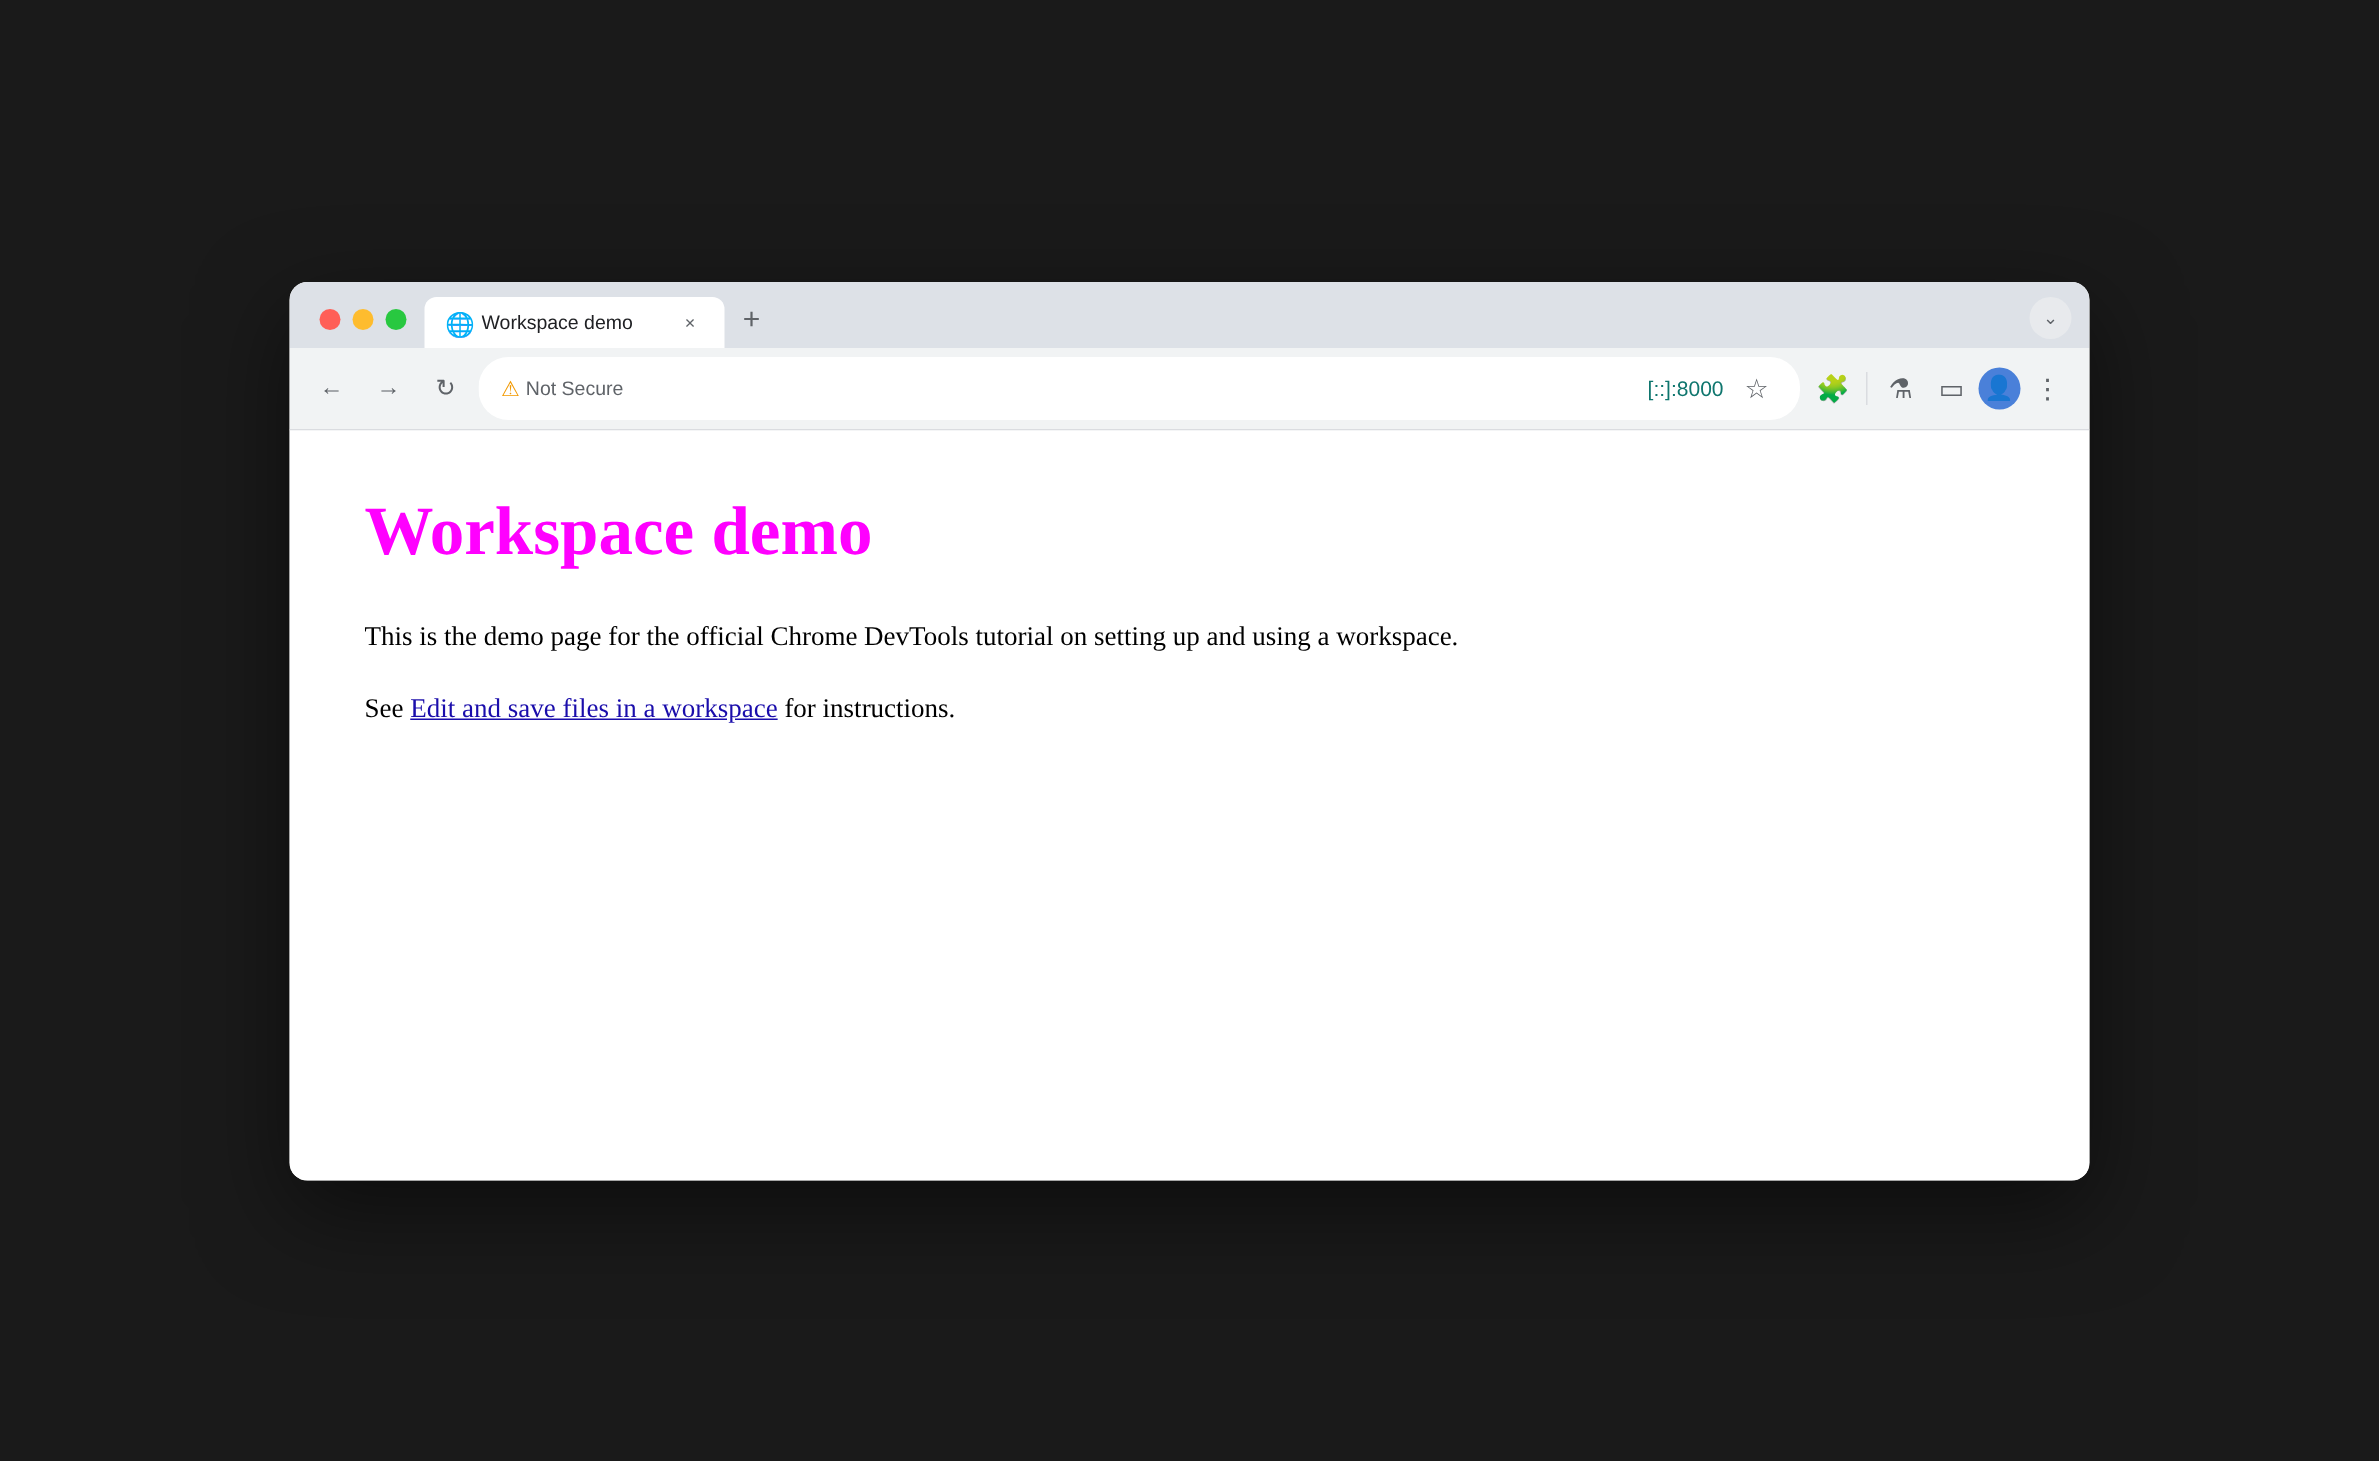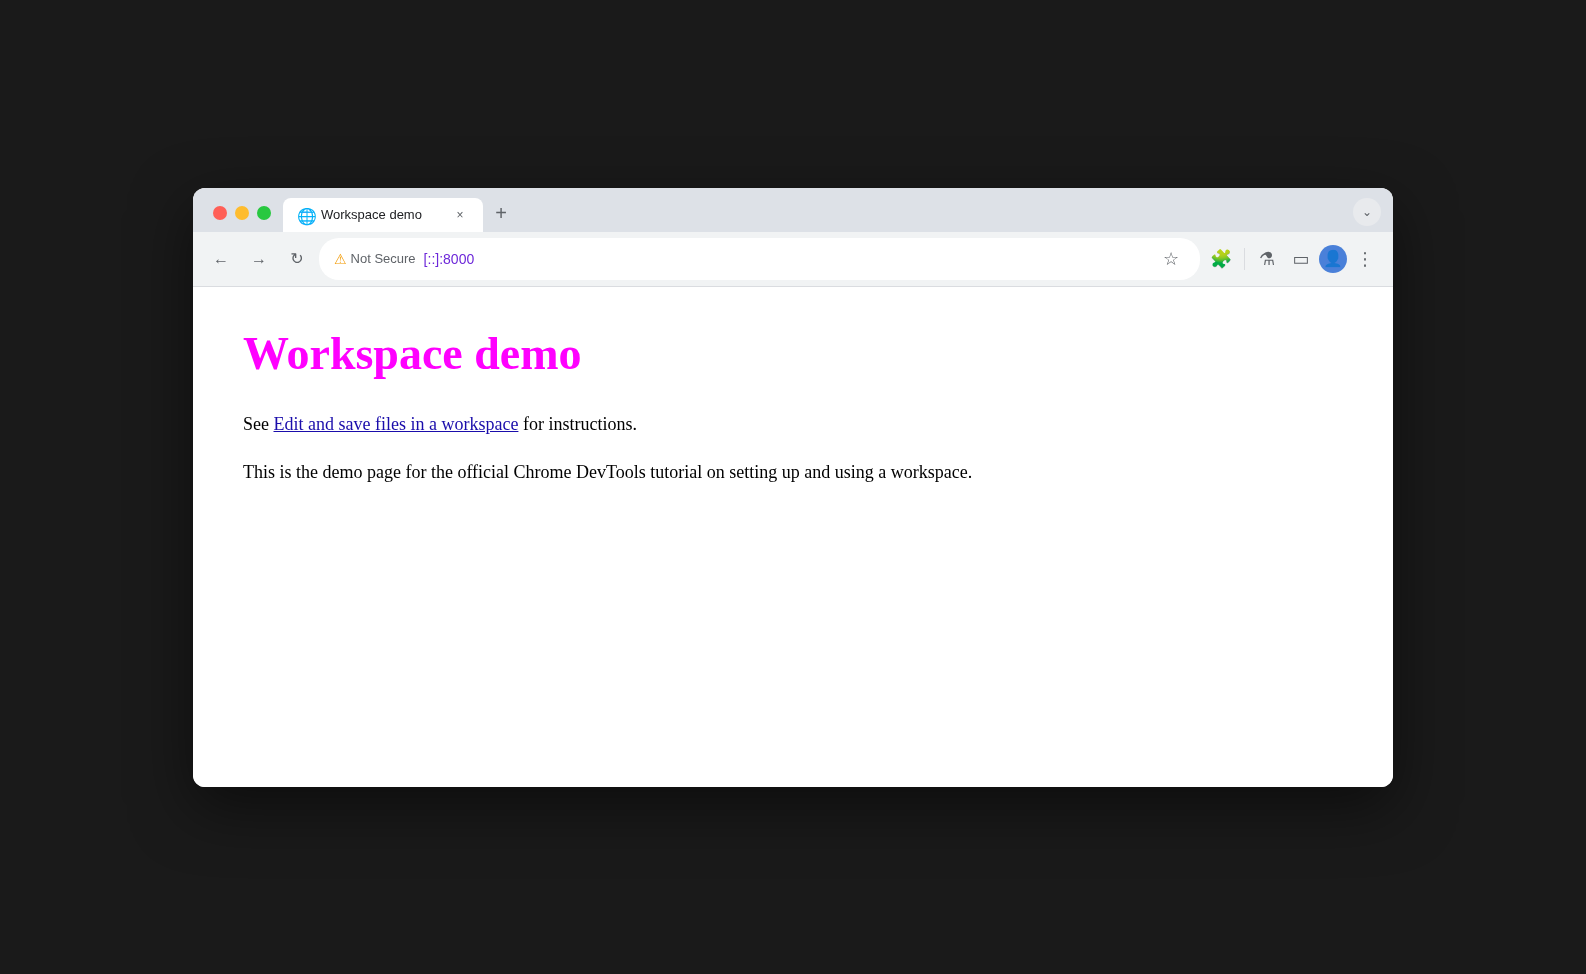--- a/index.html
+++ b/index.html
@@ -178,22 +178,23 @@
       white-space: nowrap;
     }
 
     .security-icon {
       font-size: 14px;
       color: #f29900;
     }
 
     .address-text {
       font-size: 14px;
-      color: #6d28d9;
+      color: #0f766e;
       flex: 1;
+      text-align: right;
     }
 
     .star-btn {
       width: 28px;
       height: 28px;
       border: none;
       background: transparent;
       cursor: pointer;
       display: flex;
       align-items: center;
@@ -342,18 +343,18 @@
         <span>👤</span>
       </div>
       <button class="nav-action-btn">
         <span>⋮</span>
       </button>
     </div>
   </div>
 
   <div class="page-content">
     <h1 class="page-heading">Workspace demo</h1>
+    <p class="page-text">This is the demo page for the official Chrome DevTools tutorial on setting up and using a workspace.</p>
     <p class="page-text">
       <span>See </span><a class="page-link">Edit and save files in a workspace</a><span> for instructions.</span>
     </p>
-    <p class="page-text">This is the demo page for the official Chrome DevTools tutorial on setting up and using a workspace.</p>
   </div>
 </div>
 
 </body></html>

